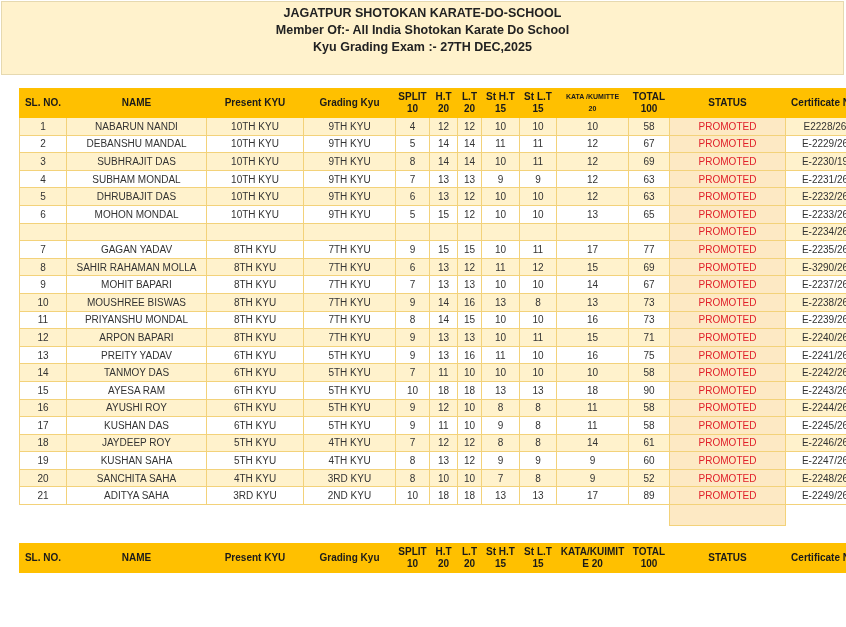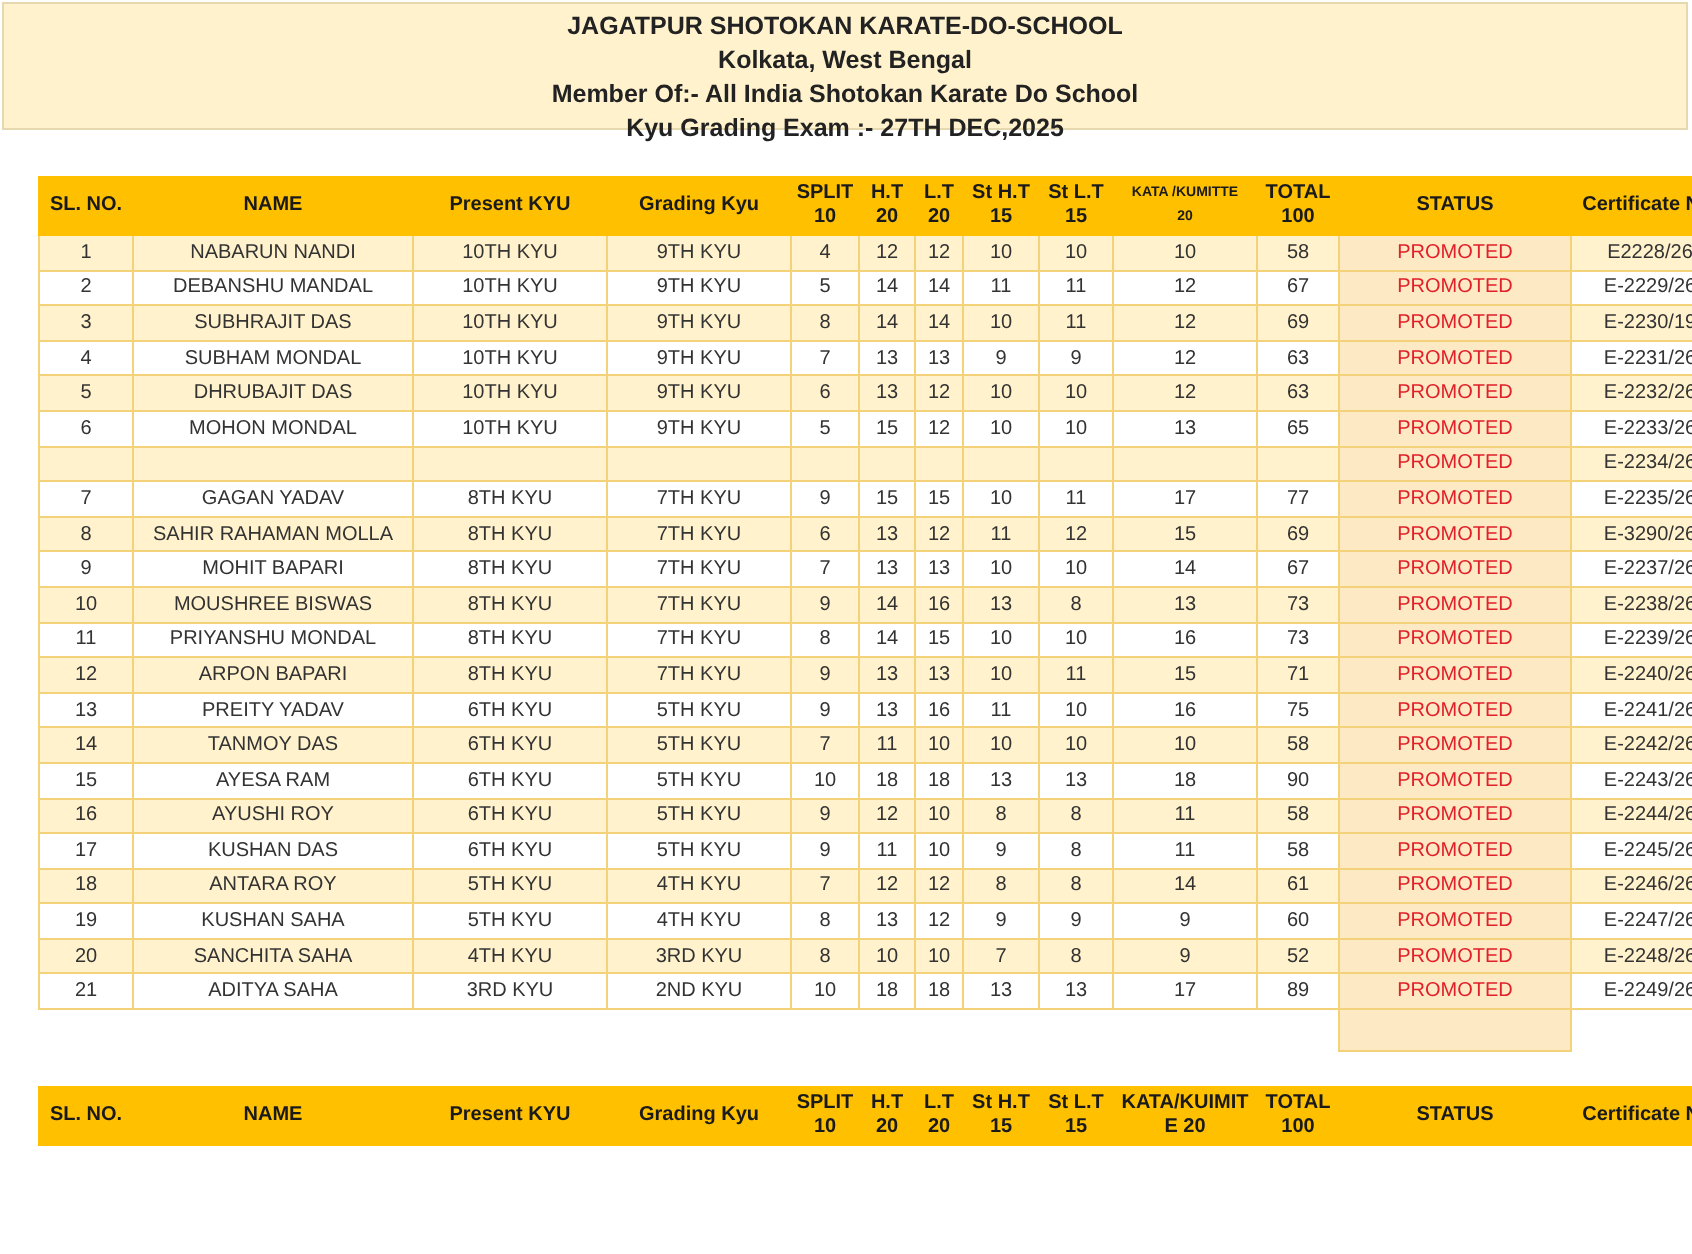--- a/index.html
+++ b/index.html
@@ -1,39 +1,38 @@
 <!DOCTYPE html>
 <html><head>
 <meta charset="utf-8">
 <style>
   html, body { margin:0; padding:0; background:#ffffff; }
   body { width:846px; height:627px; overflow:hidden; position:relative;
          font-family:"Liberation Sans", sans-serif; font-size:10px; color:#333; }
-  .banner { position:absolute; left:1px; top:1px; width:843px; height:64px;
+  .banner { position:absolute; left:1px; top:1px; width:843px; height:74px;
             background:#fff2cc; border:1px solid #e6d9b0; box-sizing:border-box;
             text-align:center; padding-top:3px; }
   .banner div { font-weight:bold; font-size:12.5px; line-height:17px; color:#222; }
   table { position:absolute; left:19px; border-collapse:collapse; table-layout:fixed; width:845px; }
   td, th { border:1px solid #f3d27a; text-align:center; padding:0; overflow:hidden; white-space:nowrap; }
   th { background:#ffc000; color:#1a1a1a; font-weight:bold; font-size:10px; line-height:12px; height:28px; border-color:#ffc000; }
   th.small { font-size:7px; }
   td { height:16.6px; font-size:10px; color:#333; background:#fff2cc; }
   td.w { background:#ffffff; }
   td.st { color:#e0202a; background:#fde9c4; }
   td.bold { font-weight:bold; color:#000; }
   td.blank { border:none; background:#ffffff; }
   #t1 { top:88px; }
   #t2 { top:543px; }
 </style>
 </head>
 <body>
 
 <div class="banner">
   <div>JAGATPUR SHOTOKAN KARATE-DO-SCHOOL</div>
-  <div>Kolkata, West Bengal</div>
   <div>Member Of:- All India Shotokan Karate Do School</div>
   <div>Kyu Grading Exam :- 27TH DEC,2025</div>
 </div>
 
 <table id="t1">
   <colgroup>
     <col style="width:47px">
       <col style="width:140px">
       <col style="width:97px">
       <col style="width:92px">
@@ -363,21 +362,21 @@
         <td class="w">10</td>
         <td class="w">9</td>
         <td class="w">8</td>
         <td class="w">11</td>
         <td class="w">58</td>
         <td class="st">PROMOTED</td>
         <td class="w">E-2245/26</td>
       </tr>
       <tr>
         <td>18</td>
-        <td>ANTARA ROY</td>
+        <td>JAYDEEP ROY</td>
         <td>5TH KYU</td>
         <td>4TH KYU</td>
         <td>7</td>
         <td>12</td>
         <td>12</td>
         <td>8</td>
         <td>8</td>
         <td>14</td>
         <td>61</td>
         <td class="st">PROMOTED</td>

